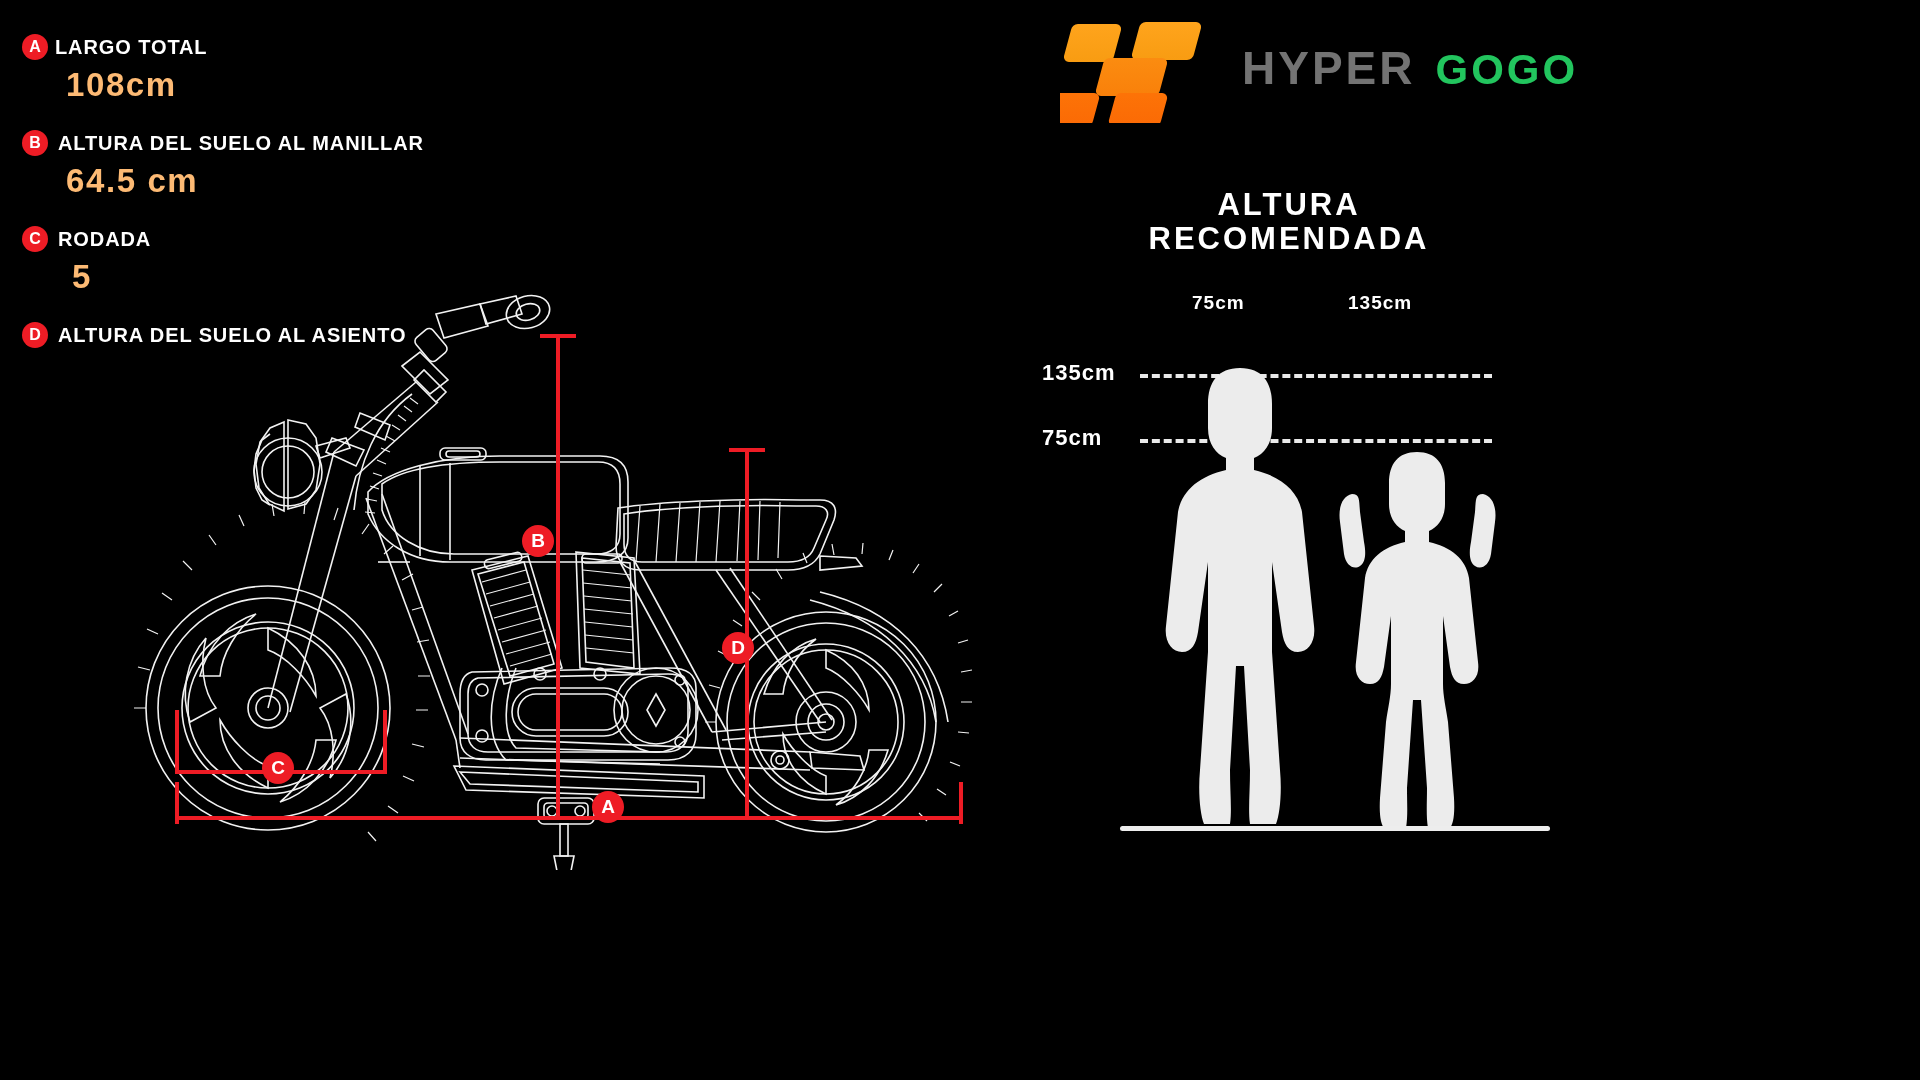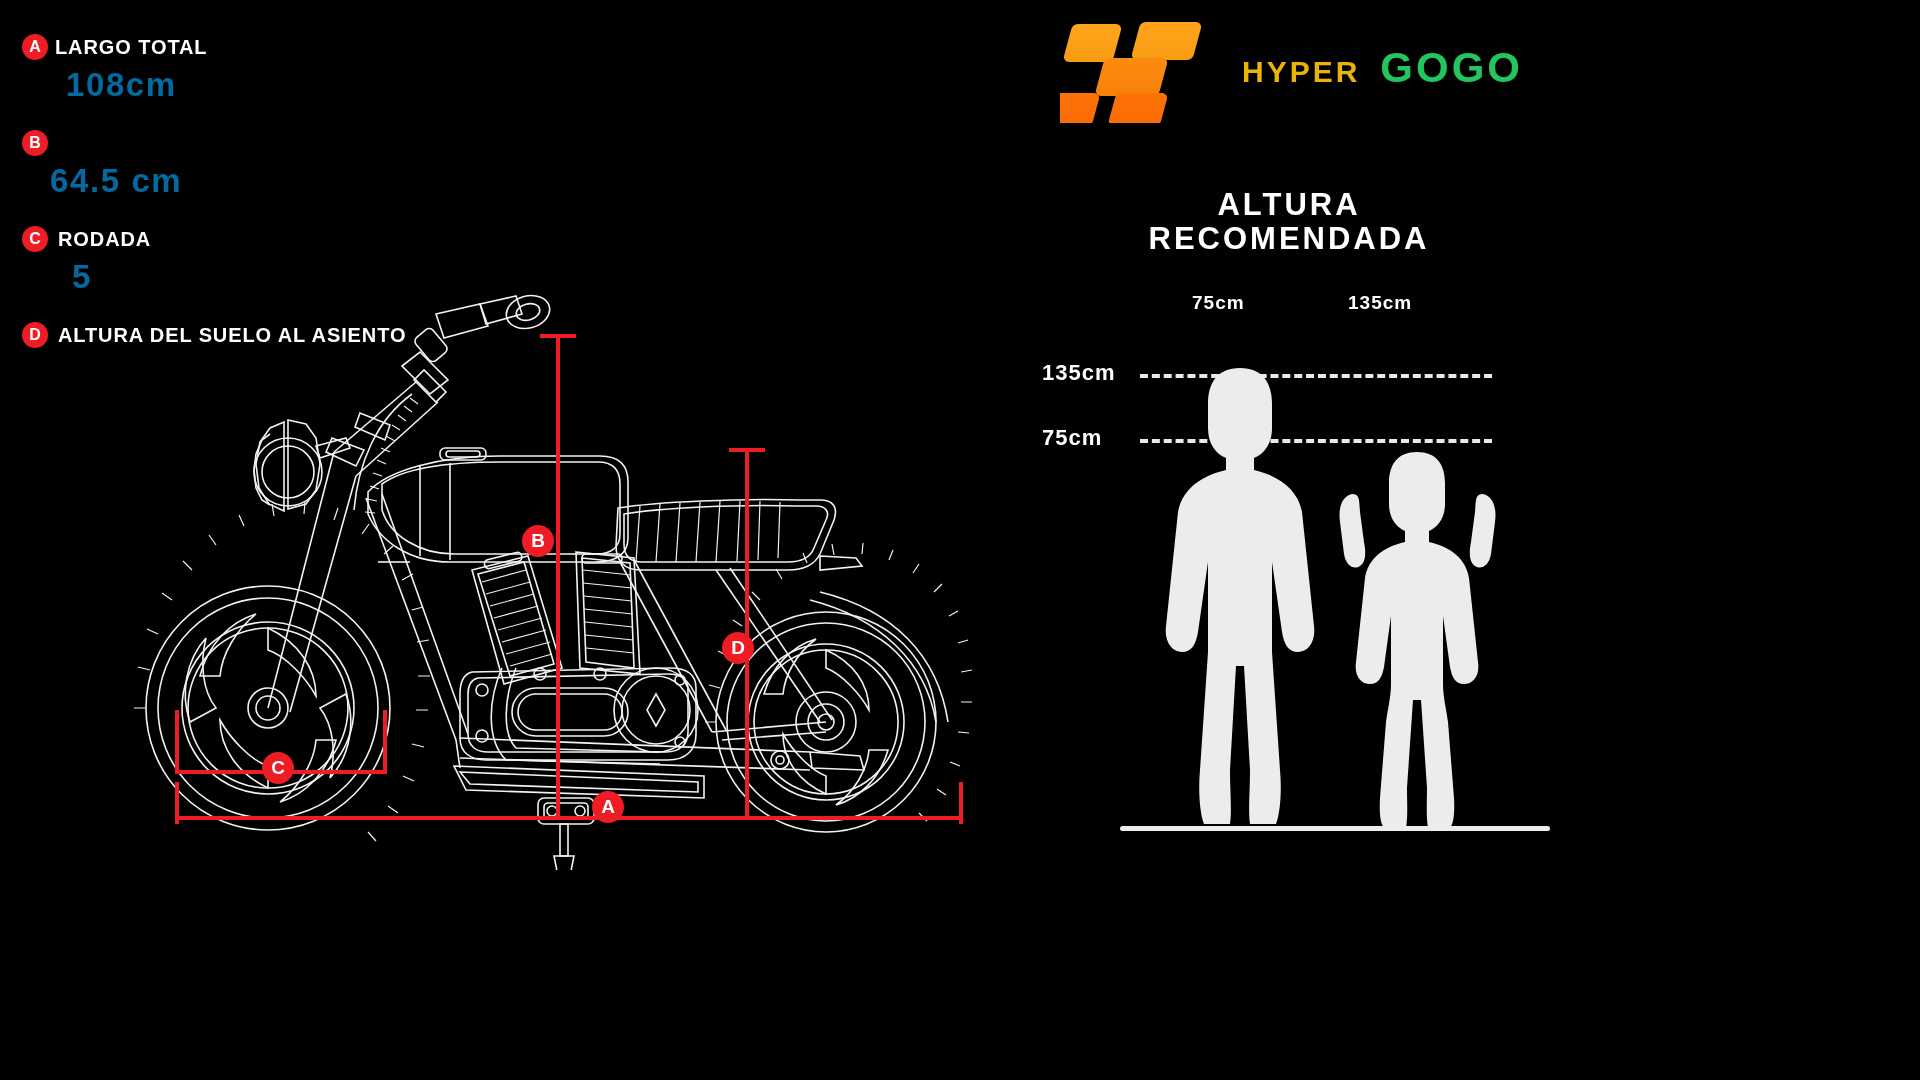--- a/index.html
+++ b/index.html
@@ -8,31 +8,31 @@
 
   
   .specs{position:absolute;left:22px;top:34px;width:560px;}
   .spec{margin-bottom:26px;}
   .spec-head{display:flex;align-items:center;gap:10px;}
   .badge{width:26px;height:26px;border-radius:50%;background:#ee1c25;color:#fff;
          font-size:16px;font-weight:bold;display:flex;align-items:center;justify-content:center;
          flex:0 0 26px;letter-spacing:0;}
   .spec-label{color:#fff;font-size:20px;font-weight:bold;letter-spacing:.9px;
               text-transform:uppercase;white-space:nowrap;}
-  .spec-value{color:#0369a1;font-size:33px;font-weight:bold;letter-spacing:1.6px;
+  .spec-value{color:#fdba74;font-size:33px;font-weight:bold;letter-spacing:1.6px;
               margin:6px 0 0 44px;}
   #spec-0 .spec-head{gap:7px}
-  #spec-1 .spec-value{margin-left:28px}
+  #spec-1 .spec-value{margin-left:44px}
   #spec-2 .spec-value{margin-left:50px}
 
   
   .logo-wrap{position:absolute;left:1060px;top:18px;display:flex;align-items:center;gap:22px;}
   .flag{position:relative;width:160px;height:100px;}
   .brand{display:flex;align-items:baseline;gap:20px;}
-  .brand-1{color:#eab308;font-size:30px;font-weight:bold;letter-spacing:3px;}
+  .brand-1{color:#737373;font-size:46px;font-weight:bold;letter-spacing:3px;}
   .brand-2{color:#22c55e;font-size:42px;font-weight:bold;letter-spacing:3px;}
 
   
   .rh-title{position:absolute;left:1079px;top:188px;width:420px;text-align:center;
             color:#fff;font-size:31px;font-weight:bold;letter-spacing:3px;line-height:1.1;}
   .top-tick{position:absolute;color:#fff;font-size:19px;font-weight:bold;letter-spacing:1px;}
   .side-tick{position:absolute;color:#fff;font-size:22px;font-weight:bold;letter-spacing:1px;}
   .dash{position:absolute;height:0;border-top:4px dashed #e9e9e9;}
   .ground{position:absolute;left:1120px;top:826px;width:430px;height:5px;background:#ededed;border-radius:3px;}
   .fig{position:absolute;}
@@ -54,20 +54,21 @@
       <div class="spec-head">
         <span class="badge">A</span>
         <span class="spec-label">LARGO TOTAL</span>
       </div>
       <div class="spec-value">108cm</div>
     </div>
 
     <div class="spec" id="spec-1">
       <div class="spec-head">
         <span class="badge">B</span>
+        <span class="spec-label">ALTURA DEL SUELO AL MANILLAR</span>
       </div>
       <div class="spec-value">64.5 cm</div>
     </div>
 
     <div class="spec" id="spec-2">
       <div class="spec-head">
         <span class="badge">C</span>
         <span class="spec-label">RODADA</span>
       </div>
       <div class="spec-value">5</div>

